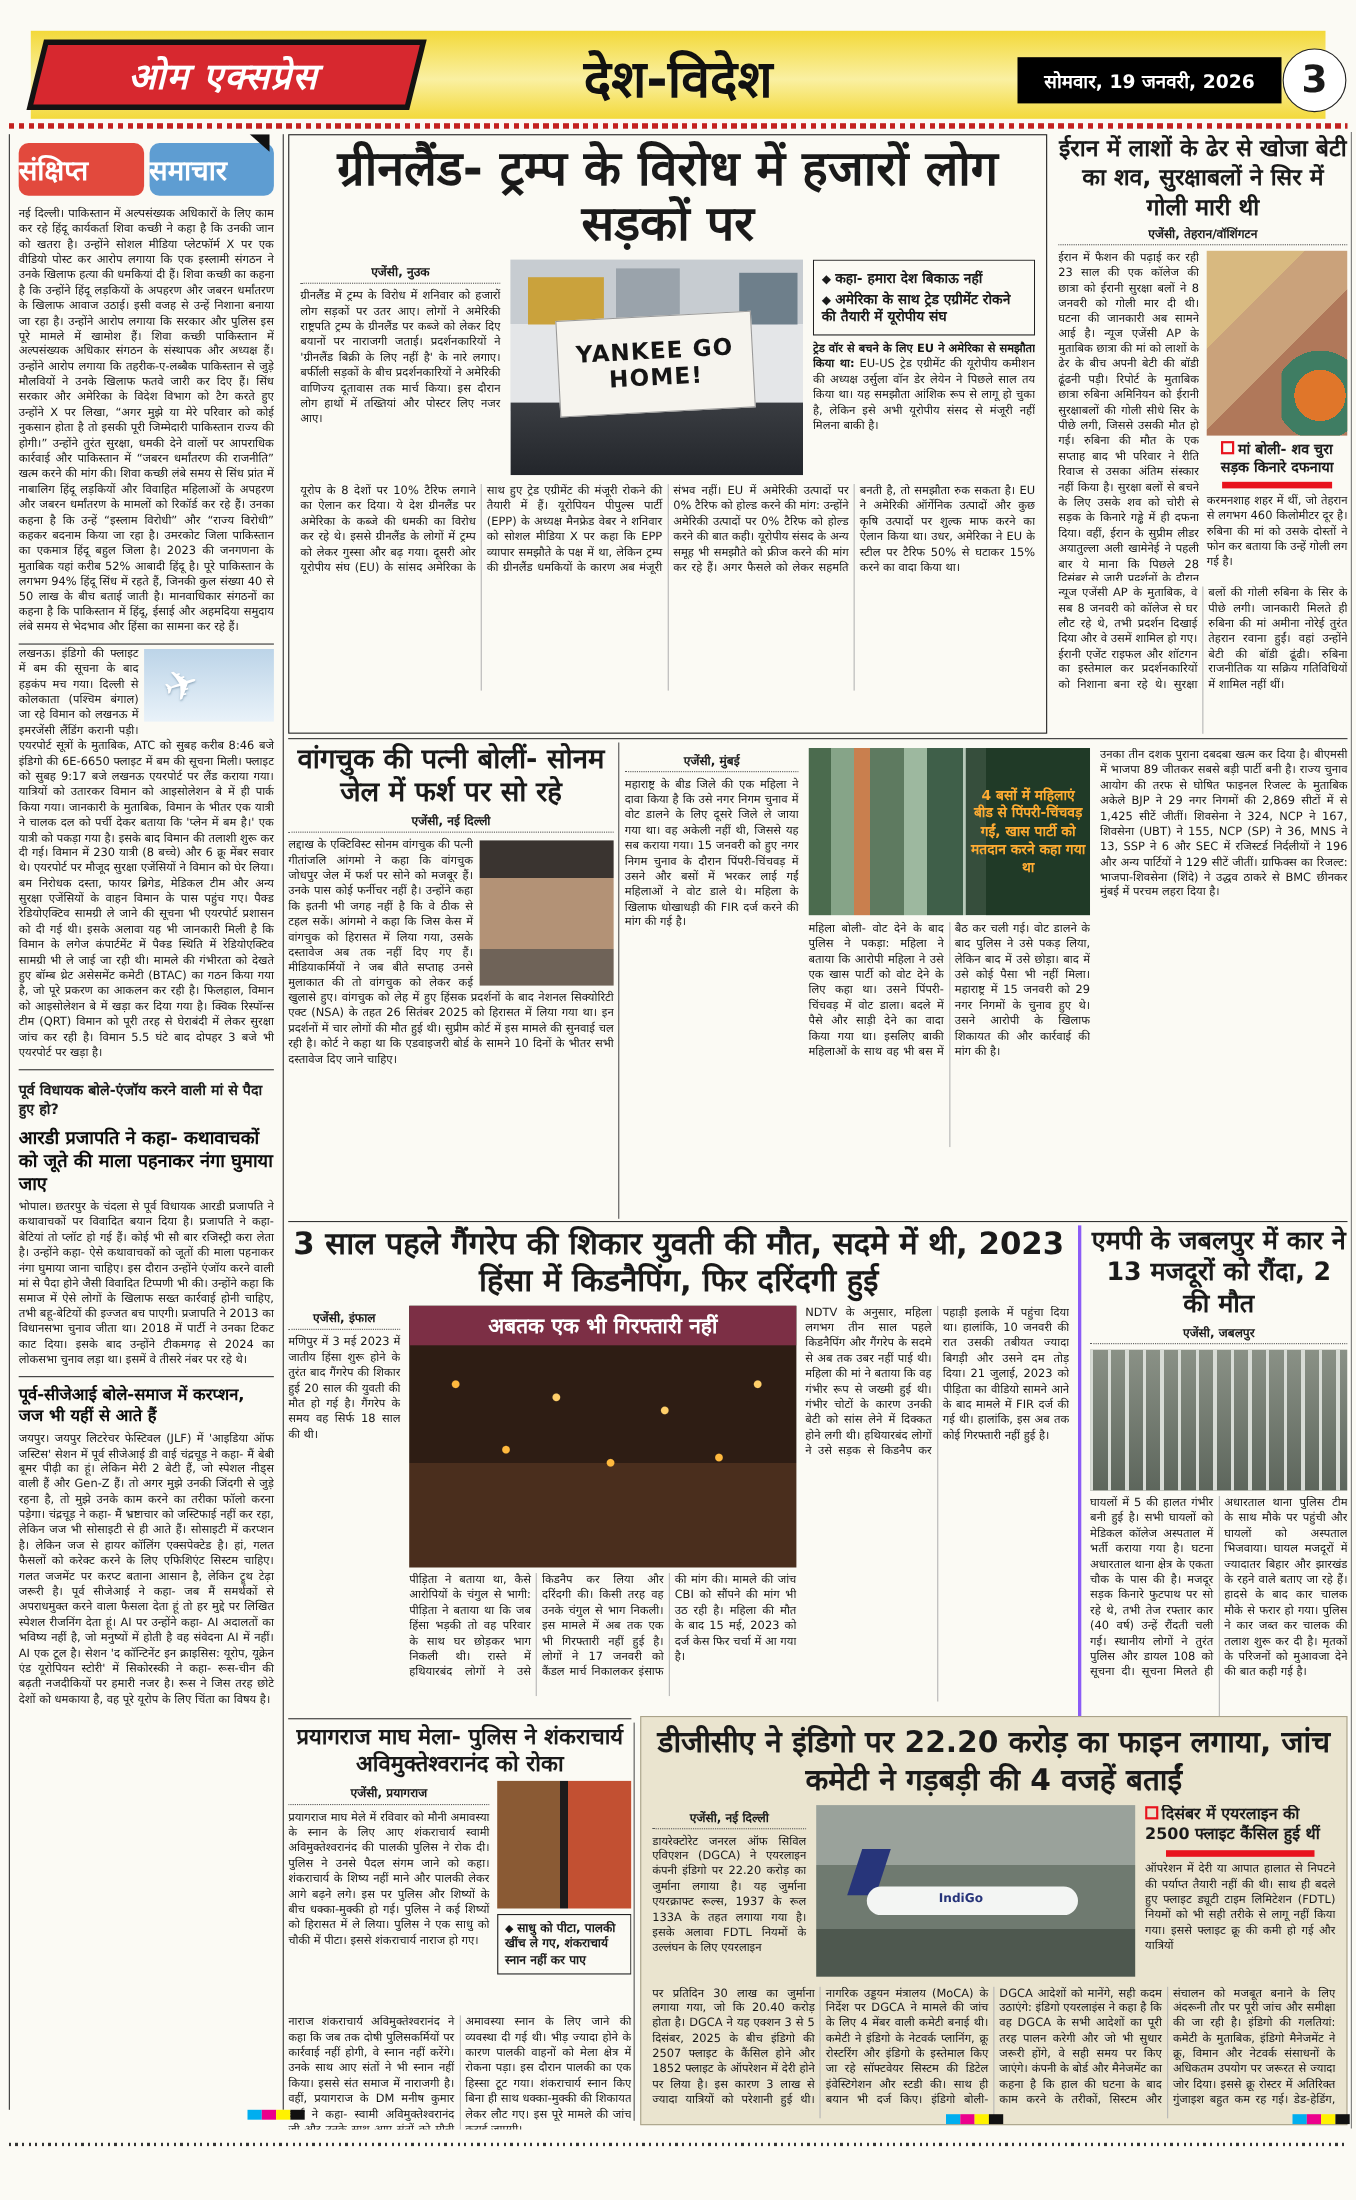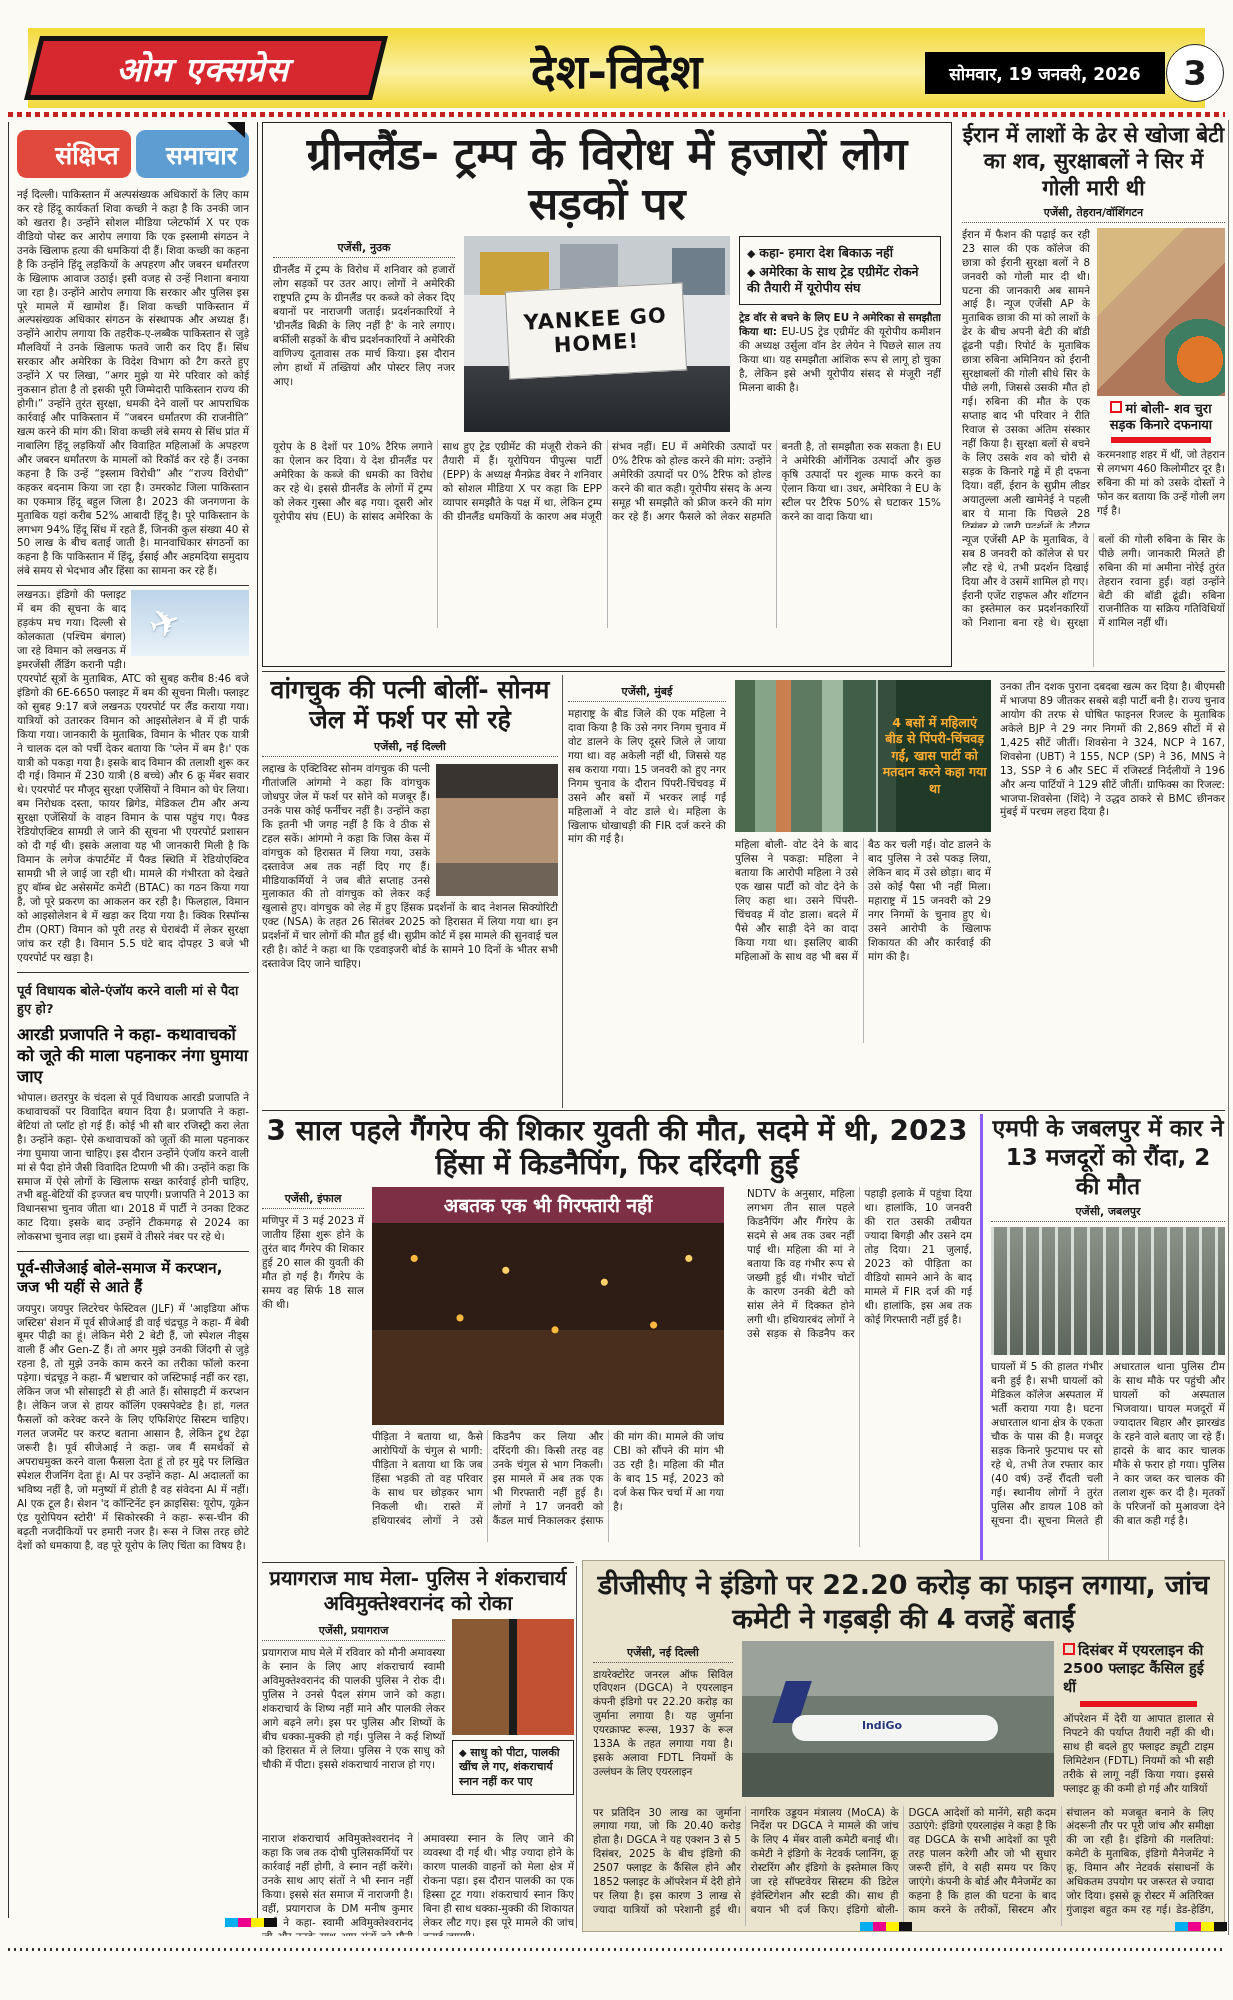--- a/index.html
+++ b/index.html
@@ -34,21 +34,21 @@
   .cols2{column-count:2;column-gap:10px;column-rule:1px solid #b5b5b5;}
   .cols3{column-count:3;column-gap:10px;column-rule:1px solid #b5b5b5;}
   .cols4{column-count:4;column-gap:10px;column-rule:1px solid #b5b5b5;}
   
   .rail{left:8px;top:122px;width:250px;height:1796px;border-left:1.5px solid #333;
         border-right:1.5px solid #333;padding:4px 8px;box-sizing:border-box;overflow:hidden;}
   .brief-head{display:flex;gap:5px;margin:4px 0 10px;position:relative;}
   .brief-head::after{content:"";position:absolute;right:4px;top:-8px;
         border-left:18px solid transparent;border-top:16px solid #111;}
   .brief-l,.brief-r{flex:1;border-radius:9px;color:#fff;font-weight:bold;font-size:25px;
-        text-align:right;padding:7px 12px;}
+        text-align:left;padding:7px 0;}
   .brief-l{background:#e2493d;} .brief-r{background:#5e9dd2;}
   .rail-h{font-weight:bold;font-size:15px;line-height:1.28;margin:7px 0 4px;color:#0d0d0d;}
   .rail-h.big{font-size:16.5px;}
   .rail-kicker{font-weight:bold;font-size:13px;margin-top:8px;}
   .rail-sep{border-top:1.2px solid #333;margin:7px 0 2px;}
   .mini-photo{float:right;width:118px;height:66px;margin:2px 0 3px 5px;
         background:linear-gradient(180deg,#bcd4e8,#e9f2f9);position:relative;overflow:hidden;}
   .mini-photo span{position:absolute;left:18px;top:8px;font-size:38px;color:#fff;
         text-shadow:0 1px 2px #8aa4b8;transform:rotate(-18deg);}
   
@@ -124,21 +124,21 @@
      radial-gradient(circle at 38% 35%,#ffcf6a 0 3px,transparent 4px),
      radial-gradient(circle at 52% 60%,#ffb93e 0 3px,transparent 4px),
      radial-gradient(circle at 66% 40%,#ffcf6a 0 3px,transparent 4px),
      radial-gradient(circle at 80% 58%,#ffb93e 0 3px,transparent 4px),
      radial-gradient(circle at 90% 30%,#ffcf6a 0 3px,transparent 4px),
      linear-gradient(180deg,#2e1d14 0 60%,#4a2e1d 60% 100%);}
   .man-overlay{position:absolute;left:0;top:0;width:100%;height:36px;background:#7c2f45;
      display:flex;align-items:center;justify-content:center;}
   .man-overlay span{color:#fff;font-weight:bold;font-size:19px;}
   .man-under{margin-top:5px;height:112px;overflow:hidden;}
-  .man-right{flex:1;overflow:hidden;margin-left:15px;}
+  .man-right{flex:1;overflow:hidden;}
   
   .jab{left:718px;top:992px;width:245px;height:446px;overflow:hidden;
        border-left:3px solid #8b5cf6;padding-left:8px;box-sizing:border-box;}
   .jab-h{font-size:23px;font-weight:bold;line-height:1.25;text-align:center;}
   .jab-top{display:flex;gap:6px;margin-top:2px;}
   .jab-intro{width:100px;overflow:hidden;height:158px;}
   .jab-photo{flex:1;height:128px;background:
      repeating-linear-gradient(90deg,#d8dcd6 0 3px,transparent 3px 16px),
      linear-gradient(180deg,#8a9186,#5d665c);}
   .jab-body{margin-top:5px;height:230px;overflow:hidden;}
@@ -153,21 +153,21 @@
   .pry-cap{border:1.4px solid #222;margin-top:5px;padding:5px 6px;font-weight:bold;
      font-size:11px;line-height:1.3;}
   .pry-cap::before{content:"◆ ";font-size:10px;}
   .pry-body{margin-top:5px;height:128px;overflow:hidden;}
   
   .dgca{left:320px;top:1438px;width:643px;height:372px;background:#eae4cf;
         border:1px solid #a9a289;padding:7px 10px;box-sizing:border-box;overflow:hidden;}
   .dgca-h{font-size:27px;font-weight:bold;line-height:1.25;text-align:center;}
   .dgca-row{display:flex;gap:9px;margin-top:5px;height:158px;}
   .dgca-c1{width:140px;overflow:hidden;}
-  .dgca-photo{width:312px;height:156px;position:relative;overflow:hidden;
+  .dgca-photo{width:290px;height:156px;position:relative;overflow:hidden;
      background:linear-gradient(180deg,#9aa29b 0 35%,#6f7a70 35% 72%,#4e584f 72% 100%);}
   .dgca-plane{position:absolute;left:16%;top:48%;width:66%;height:26px;background:#f3f5f3;
      border-radius:13px;}
   .dgca-tail{position:absolute;left:12%;top:26%;width:26px;height:42px;background:#27357a;
      transform:skewX(-18deg);}
   .dgca-plane span{position:absolute;left:34%;top:4px;font-size:11px;font-weight:bold;color:#27357a;}
   .dgca-side{flex:1;overflow:hidden;}
   .dgca-side-title{font-weight:bold;font-size:14.5px;line-height:1.3;}
   .dgca-body{margin-top:7px;height:120px;overflow:hidden;}
   .page-right-line{left:1228px;top:120px;width:1px;height:1815px;background:#777;}

